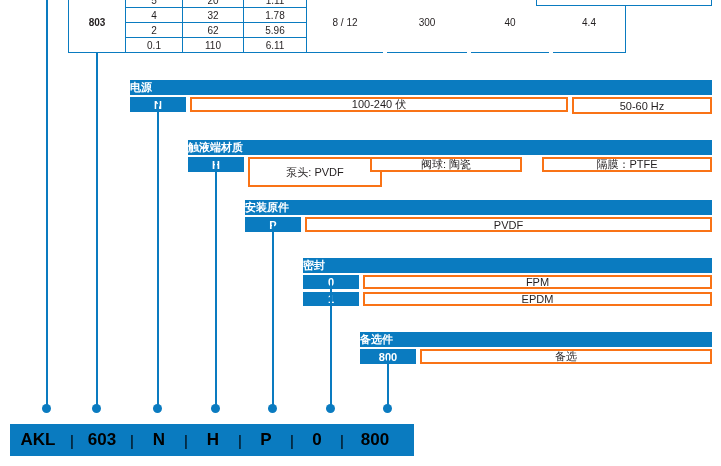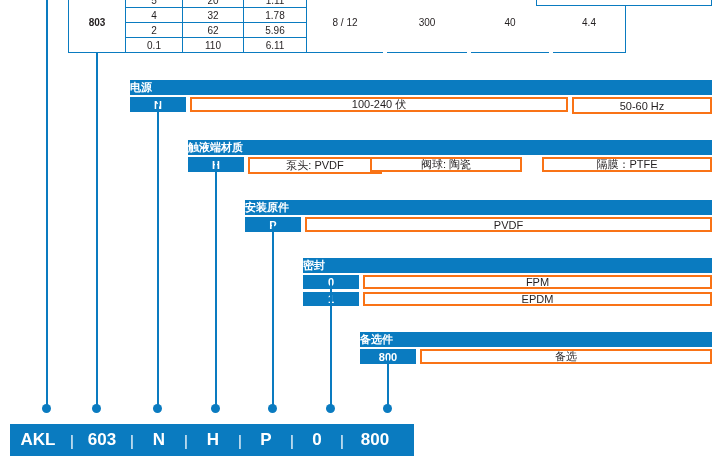--- a/index.html
+++ b/index.html
@@ -47,21 +47,21 @@
   }
   
   .vline{background:#0a7bc0;width:2px;position:absolute;}
   .dot{
     width:9px;height:9px;border-radius:50%;
     background:#0a7bc0;position:absolute;
   }
   
   #code-strip{
     position:absolute;left:10px;top:424px;width:404px;height:32px;
-    background:#0a7bc0;color:#ffffff;font-weight:bold;font-size:17px;
+    background:#0a7bc0;color:#000000;font-weight:bold;font-size:17px;
     display:flex;align-items:center;
   }
   #code-strip .seg{
     display:flex;align-items:center;justify-content:center;
     height:100%;
   }
   #code-strip .sep{
     width:12px;text-align:center;font-weight:normal;font-size:15px;
   }
   .secthead{
@@ -105,21 +105,21 @@
 
 <div class="abs outline" style="left:536px;top:-8px;width:176px;height:14px;border:1px solid #0a7bc0;"></div>
 
 <div class="abs bluebar left secthead" style="left:130px;top:80px;width:582px;">电源</div>
 <div class="abs bluebar center" style="left:130px;top:97px;width:56px;height:15px;">N</div>
 <div class="abs outline" style="left:190px;top:97px;width:378px;height:15px;">100-240 伏</div>
 <div class="abs outline" style="left:572px;top:97px;width:140px;height:17px;">50-60 Hz</div>
 
 <div class="abs bluebar left secthead" style="left:188px;top:140px;width:524px;">触液端材质</div>
 <div class="abs bluebar center" style="left:188px;top:157px;width:56px;height:15px;">H</div>
-<div class="abs outline" style="left:248px;top:157px;width:134px;height:17px;">泵头: PVDF</div>
+<div class="abs outline" style="left:248px;top:157px;width:134px;height:30px;">泵头: PVDF</div>
 <div class="abs outline" style="left:370px;top:157px;width:152px;height:15px;">阀球: 陶瓷</div>
 <div class="abs outline" style="left:542px;top:157px;width:170px;height:15px;">隔膜：PTFE</div>
 
 <div class="abs bluebar left secthead" style="left:245px;top:200px;width:467px;">安装原件</div>
 <div class="abs bluebar center" style="left:245px;top:217px;width:56px;height:15px;">P</div>
 <div class="abs outline" style="left:305px;top:217px;width:407px;height:15px;">PVDF</div>
 
 <div class="abs bluebar left secthead" style="left:303px;top:258px;width:409px;">密封</div>
 <div class="abs bluebar center" style="left:303px;top:275px;width:56px;height:14px;">0</div>
 <div class="abs outline" style="left:363px;top:275px;width:349px;height:14px;">FPM</div>

